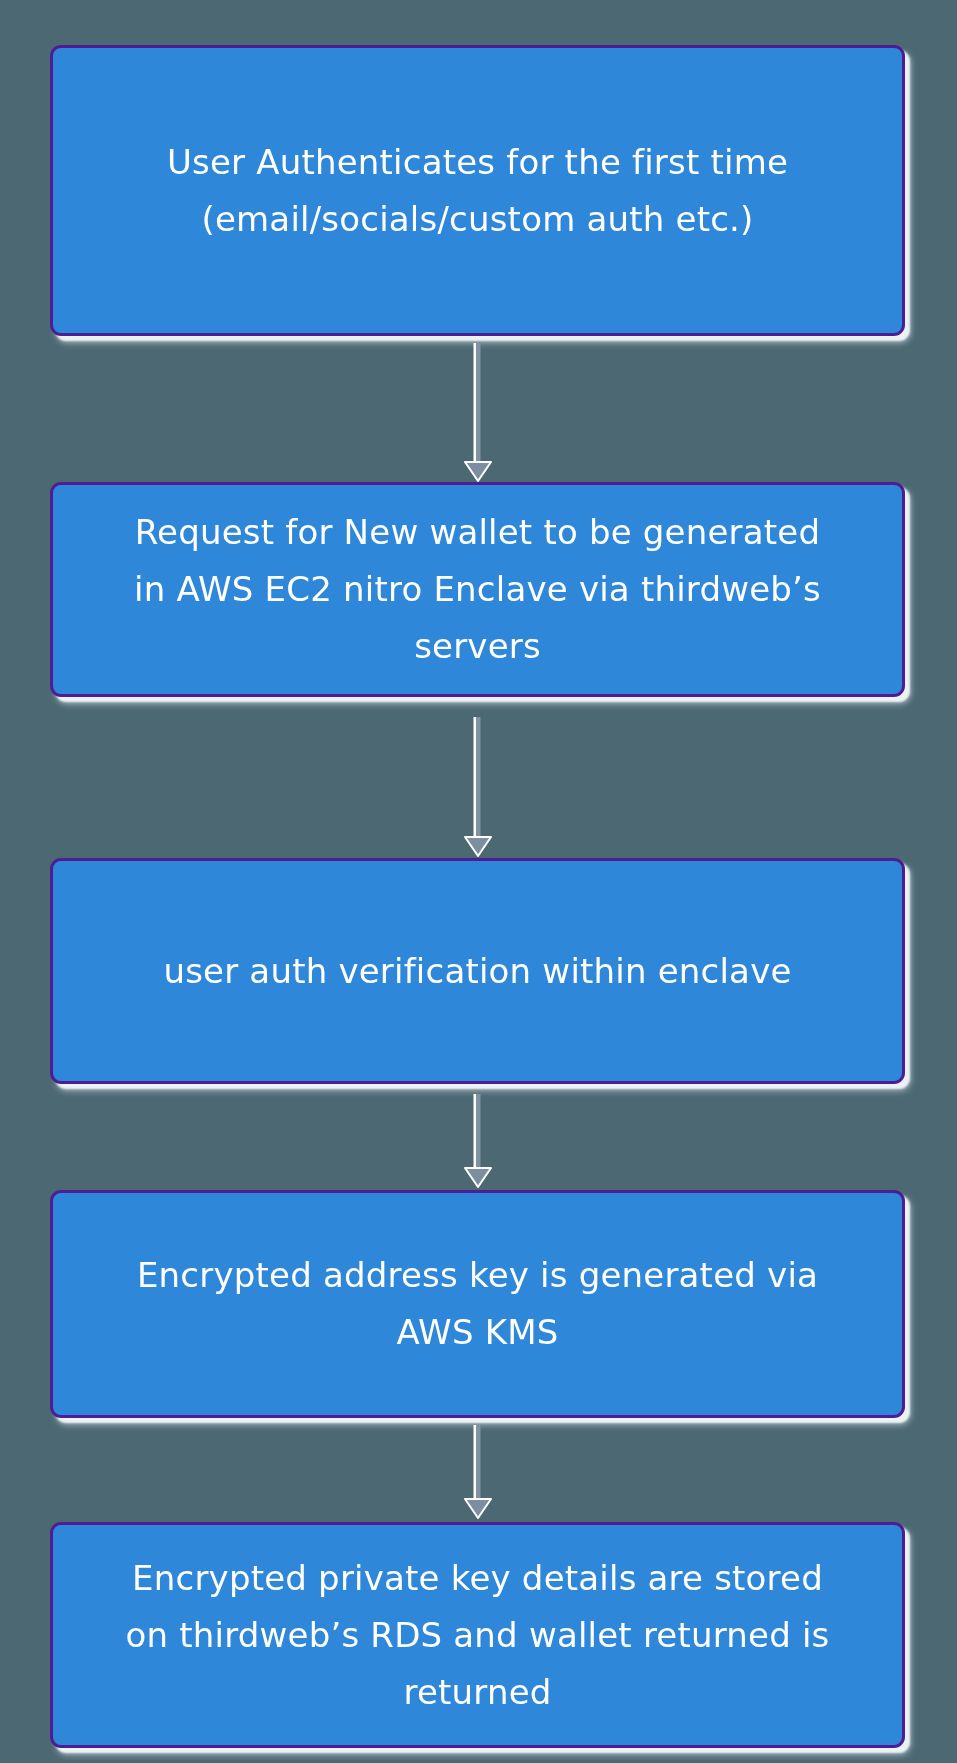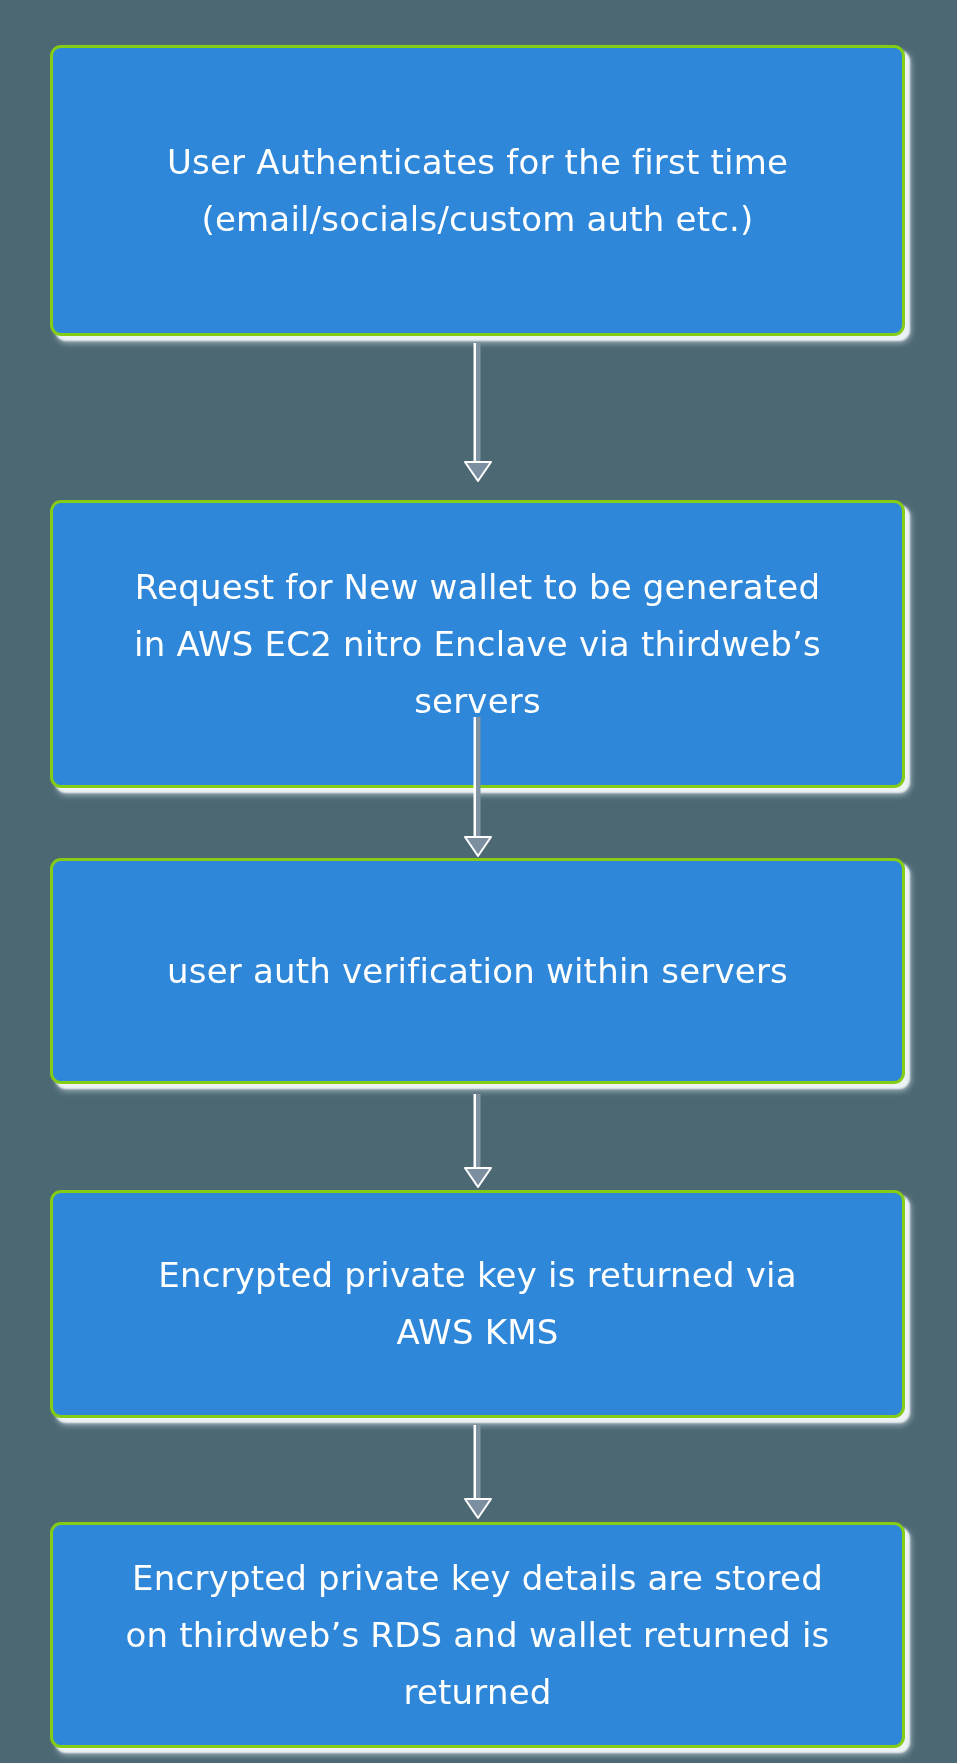--- a/index.html
+++ b/index.html
@@ -10,35 +10,35 @@
     background: #4c6873;
     overflow: hidden;
     font-family: "DejaVu Sans", "Liberation Sans", sans-serif;
   }
   .node {
     position: absolute;
     left: 50px;
     width: 855px;
     box-sizing: border-box;
     background: #2e87d9;
-    border: 3px solid #84cc16;
+    border: 3px solid #4c1d95;
     border-radius: 11px;
     box-shadow: 5px 5px 2px rgba(243,247,250,0.92), 6px 7px 6px rgba(230,238,244,0.55);
     color: #ffffff;
     display: flex;
     align-items: center;
     justify-content: center;
     text-align: center;
     font-size: 34px;
     line-height: 57px;
     letter-spacing: 0.2px;
     white-space: pre-line;
   }
   .n1 { top: 45px;   height: 291px; }
-  .n2 { top: 500px;  height: 288px; }
+  .n2 { top: 482px;  height: 215px; }
   .n3 { top: 858px;  height: 226px; }
   .n4 { top: 1190px; height: 228px; }
   .n5 { top: 1522px; height: 226px; }
 
   .arrow {
     position: absolute;
     left: 458px;
     width: 40px;
     display: block;
   }
@@ -70,31 +70,31 @@
 servers</span>
   </div>
 
   <svg class="arrow a2" viewBox="0 0 40 141">
     <rect x="15.5" y="1" width="2.5" height="120" fill="#ffffff"></rect>
     <rect x="18" y="1" width="4.5" height="120" fill="#8093a3"></rect>
     <polygon points="7,121 33,121 20,140" stroke-width="2" stroke-linejoin="round" stroke="#ffffff" fill="#7b8fa0"></polygon>
   </svg>
 
   <div class="node n3">
-    <span class="node-label">user auth verification within servers</span>
+    <span class="node-label">user auth verification within enclave</span>
   </div>
 
   <svg class="arrow a3" viewBox="0 0 40 95">
     <rect x="15.5" y="1" width="2.5" height="74" fill="#ffffff"></rect>
     <rect x="18" y="1" width="4.5" height="74" fill="#8093a3"></rect>
     <polygon points="7,75 33,75 20,94" stroke-width="2" stroke-linejoin="round" stroke="#ffffff" fill="#7b8fa0"></polygon>
   </svg>
 
   <div class="node n4">
-    <span class="node-label">Encrypted private key is returned via
+    <span class="node-label">Encrypted address key is generated via
 AWS KMS</span>
   </div>
 
   <svg class="arrow a4" viewBox="0 0 40 95">
     <rect x="15.5" y="1" width="2.5" height="74" fill="#ffffff"></rect>
     <rect x="18" y="1" width="4.5" height="74" fill="#8093a3"></rect>
     <polygon points="7,75 33,75 20,94" stroke-width="2" stroke-linejoin="round" stroke="#ffffff" fill="#7b8fa0"></polygon>
   </svg>
 
   <div class="node n5">

